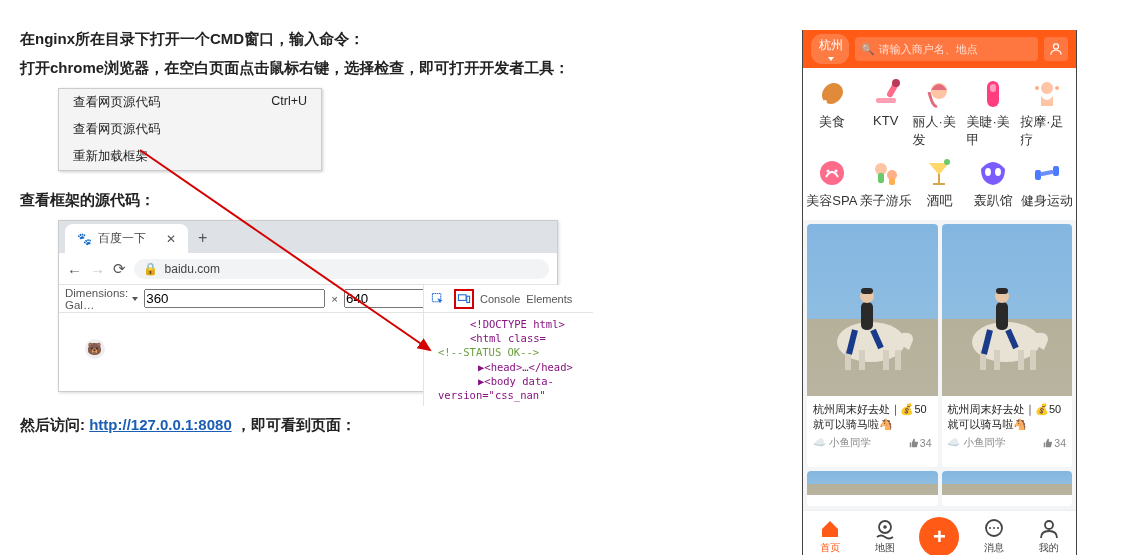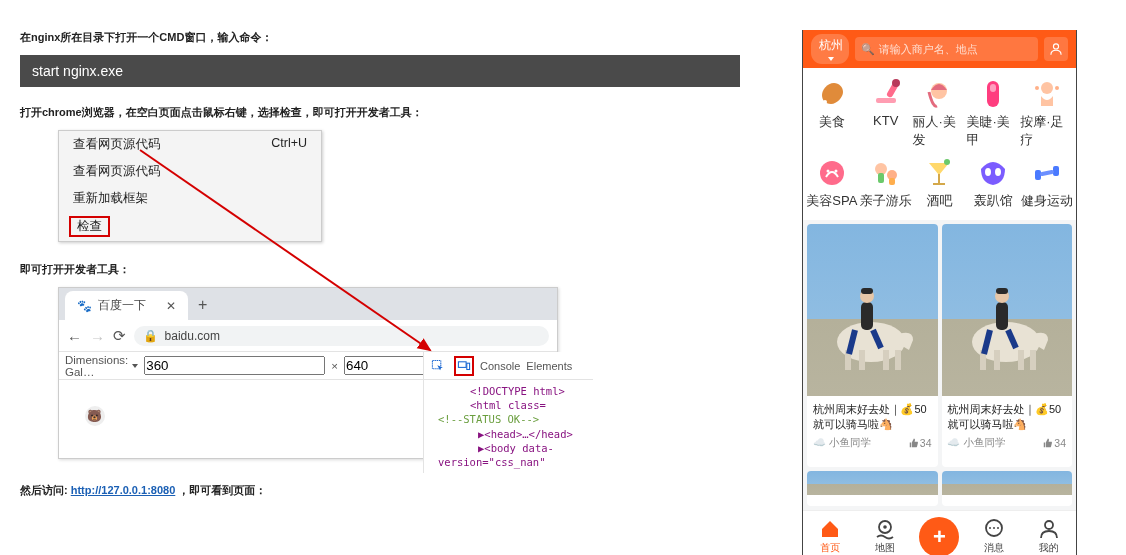--- a/index.html
+++ b/index.html
@@ -1,21 +1,21 @@
 <!DOCTYPE html>
 <html><head>
 <meta charset="utf-8">
 <style>
   * { box-sizing: border-box; margin: 0; padding: 0; }
   body { font-family: Arial, "Microsoft YaHei", sans-serif; font-size: 14px; background: #fff; color: #222; width: 1126px; height: 555px; position: relative; }
 
   .left-col { position: absolute; left: 20px; top: 30px; width: 760px; }
   .right-col { position: absolute; left: 802px; top: 30px; width: 275px; border: 1px solid #444; border-top: none; }
 
-  .instr { font-size: 11px; font-weight: bold; margin-bottom: 10px; }
+  .instr { font-size: 15px; font-weight: bold; margin-bottom: 10px; }
   .code-block { background: #4a4a4a; color: #fff; padding: 8px 12px; font-size: 14px; margin-bottom: 18px; width: 720px; }
   .link { color: #1a5fb4; text-decoration: underline; font-weight: bold; }
 
   
   .ctx-wrap { margin: 10px 0 20px 38px; position: relative; }
   .ctx-menu { border: 1px solid #ccc; background: #f4f4f4; width: 264px; font-size: 12.5px; box-shadow: 1px 1px 3px rgba(0,0,0,.2); }
   .ctx-item { display: flex; justify-content: space-between; padding: 5px 14px; }
   .ctx-item.hl-wrap { padding: 4px 10px; }
   .ctx-hl { border: 2px solid #d40000; padding: 0 6px; display: inline-block; }
 
@@ -170,42 +170,38 @@
       <circle cx="42" cy="12" r="7" fill="#e7c7a8"></circle>
       <rect x="36" y="4" width="12" height="6" rx="3" fill="#2a2a2a"></rect>
       <path d="M30 46 l-6 24" stroke="#1a3a8a" stroke-width="6"></path>
       <path d="M48 46 l8 18" stroke="#1a3a8a" stroke-width="6"></path>
     </g>
   </defs>
 </svg>
 
 <div class="left-col">
   <p class="instr">在nginx所在目录下打开一个CMD窗口，输入命令：</p>
-  <div class="code-block">start nginx.exe</div>
   <p class="instr">打开chrome浏览器，在空白页面点击鼠标右键，选择检查，即可打开开发者工具：</p>
 
   <div class="ctx-wrap">
     <div class="ctx-menu">
       <div class="ctx-item">
         <span>查看网页源代码</span>
         <span>Ctrl+U</span>
       </div>
       <div class="ctx-item">
           <span>查看网页源代码</span>
         </div>
       <div class="ctx-item">
           <span>重新加载框架</span>
         </div>
-      <div class="ctx-item hl-wrap">
-          <span class="ctx-hl">检查</span>
-        </div>
     </div>
   </div>
 
-  <p class="instr">即可打开开发者工具：</p>
+  <p class="instr">查看框架的源代码：</p>
 
   <div class="browser">
     <div class="br-tabs">
       <div class="br-tab">
         <span style="color:#2b6cff">🐾</span>
         <span>百度一下</span>
         <span class="br-tab-close">✕</span>
       </div>
       <div class="br-tabplus">+</div>
     </div>

